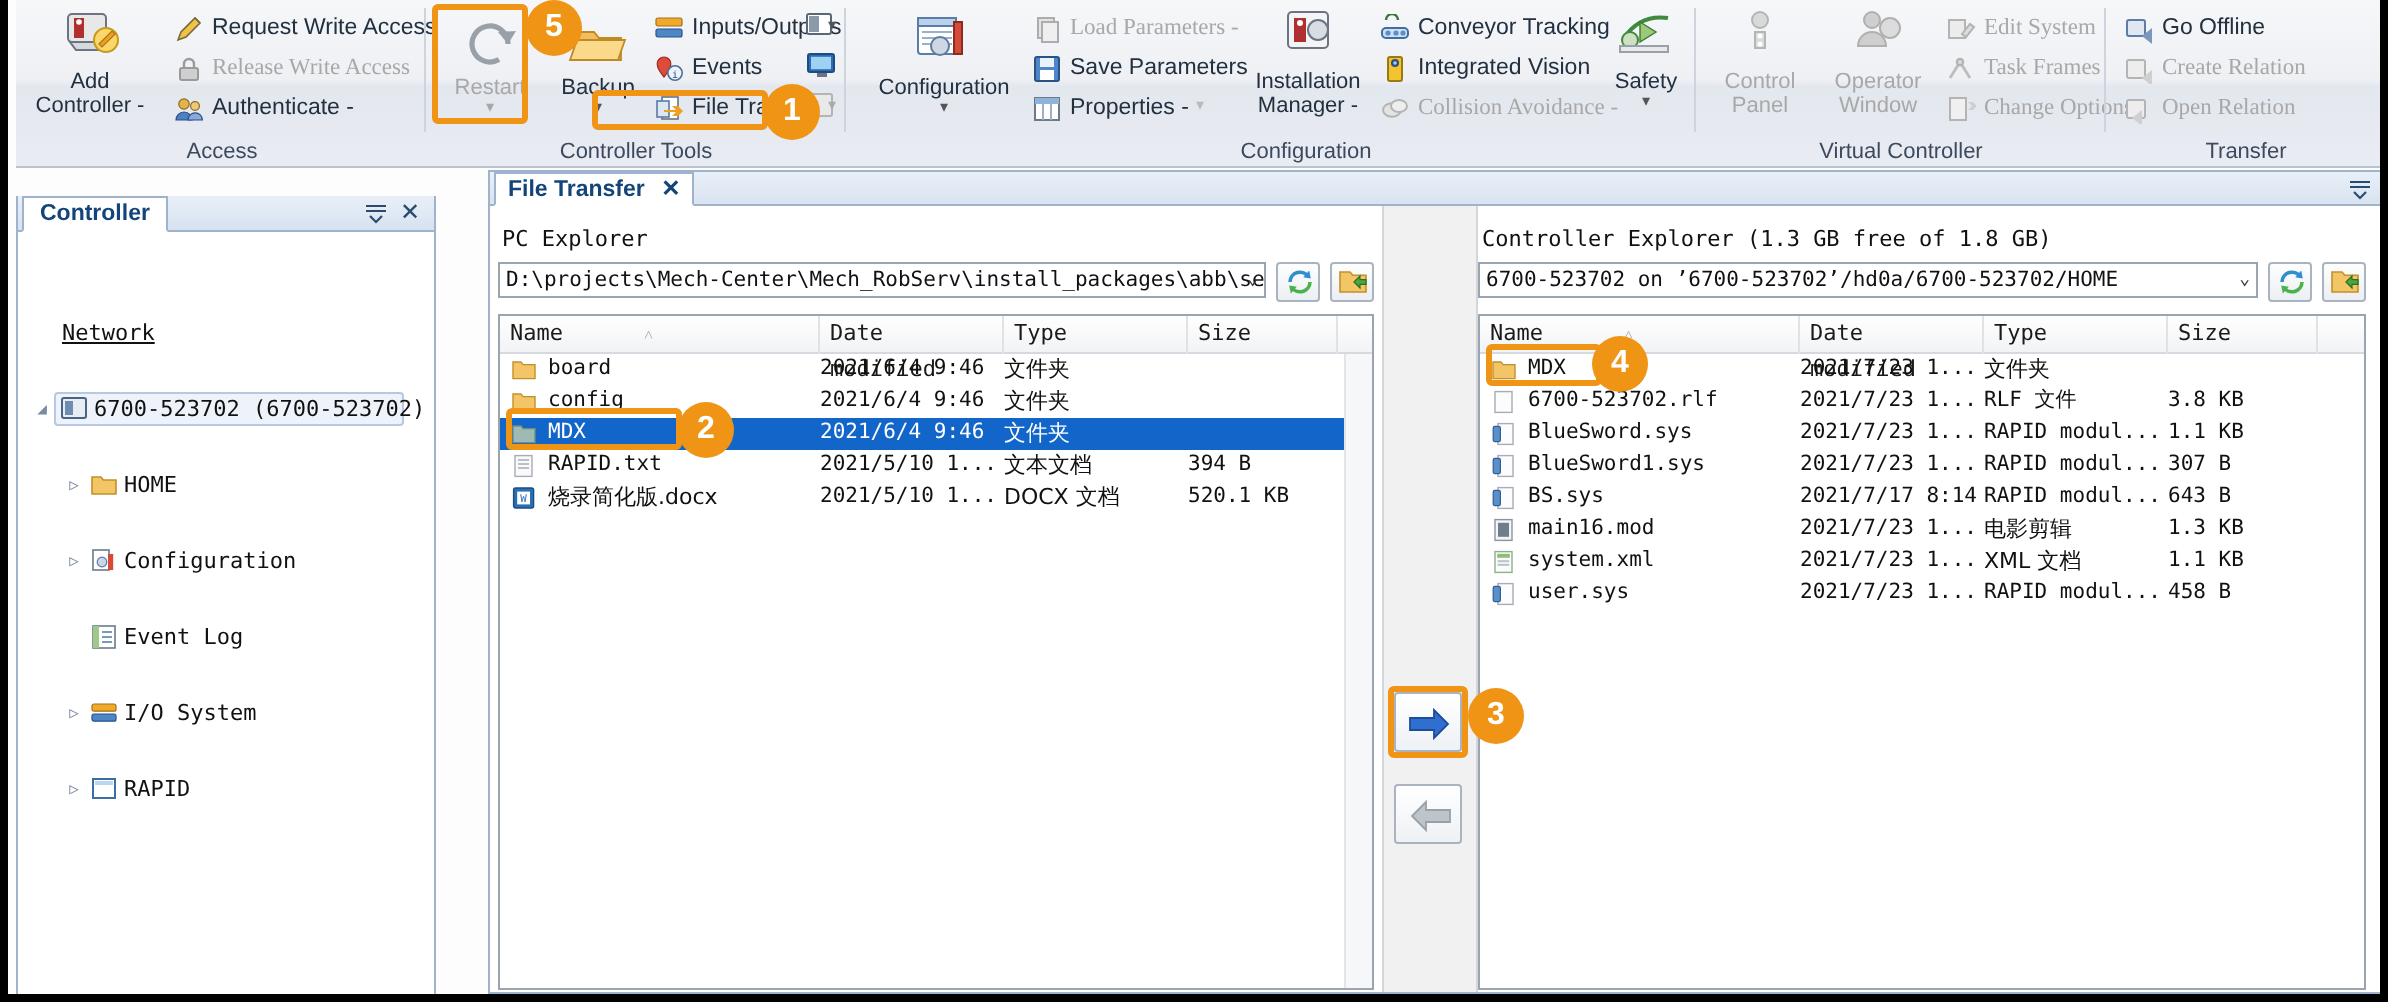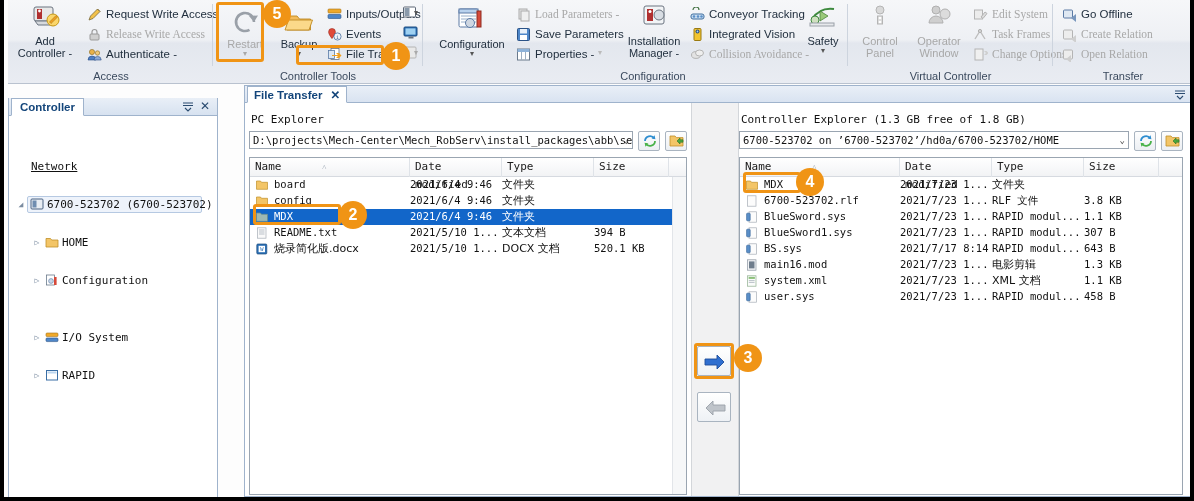--- a/index.html
+++ b/index.html
@@ -529,20 +529,32 @@
         <span class="ticon" style="left:36px;">
           <svg width="14" height="13" viewBox="0 0 14 13">
               <rect x="1.5" y="1" width="8" height="10" fill="#fff" stroke="#6a7a8c" stroke-width="0.8"></rect>
               <rect x="9" y="3" width="2.6" height="8" fill="#d64a3a"></rect>
               <circle cx="6" cy="7" r="2.4" fill="#c8d6e6" stroke="#5c7ba5" stroke-width="0.6"></circle>
             </svg>
         </span>
         <span class="tlabel" style="left:53px;">Configuration</span>
       </div>
 
+      <div class="tnode" style="top:76px;">
+        <span class="ticon" style="left:36px;">
+          <svg width="14" height="13" viewBox="0 0 14 13">
+              <rect x="1.5" y="1" width="11" height="11" fill="#fff" stroke="#6a7a8c" stroke-width="0.8"></rect>
+              <rect x="1.5" y="1" width="3" height="11" fill="#9ec98a"></rect>
+              <line x1="6" y1="4" x2="11" y2="4" stroke="#7b9ab8"></line>
+              <line x1="6" y1="6.5" x2="11" y2="6.5" stroke="#7b9ab8"></line>
+              <line x1="6" y1="9" x2="11" y2="9" stroke="#7b9ab8"></line>
+            </svg>
+        </span>
+        <span class="tlabel" style="left:53px;">Event Log</span>
+      </div>
 
       <div class="tnode" style="top:95px;">
         <span class="exp" style="left:22px;">▷</span>
         <span class="ticon" style="left:36px;">
           <svg width="14" height="13" viewBox="0 0 14 13">
               <rect x="1" y="2" width="12" height="3.6" rx="1" fill="#f0a92a" stroke="#a4721a" stroke-width="0.6"></rect>
               <rect x="1" y="7" width="12" height="3.6" rx="1" fill="#4e86c8" stroke="#2a5287" stroke-width="0.6"></rect>
             </svg>
         </span>
         <span class="tlabel" style="left:53px;">I/O System</span>
@@ -653,21 +665,21 @@
 
           <div class="row" style="top:48px;">
             <span class="fico">
               <svg width="12" height="12" viewBox="0 0 12 12">
                   <rect x="1.5" y="0.8" width="8.5" height="10.4" fill="#fafafa" stroke="#a6adb6" stroke-width="0.7"></rect>
                   <line x1="3" y1="3" x2="8.5" y2="3" stroke="#b9c0c8"></line>
                   <line x1="3" y1="5" x2="8.5" y2="5" stroke="#b9c0c8"></line>
                   <line x1="3" y1="7" x2="8.5" y2="7" stroke="#b9c0c8"></line>
                 </svg>
             </span>
-            <span class="c" style="left:24px;">README.txt</span>
+            <span class="c" style="left:24px;">RAPID.txt</span>
             <span class="c" style="left:160px;">2021/5/10 1...</span>
             <span class="c cjk" style="left:252px;">文本文档</span>
             <span class="c" style="left:344px;">394 B</span>
           </div>
 
           <div class="row" style="top:64px;">
             <span class="fico">
               <svg width="12" height="12" viewBox="0 0 12 12">
                   <rect x="0.8" y="1" width="10" height="10" rx="1" fill="#2a6fb5" stroke="#1d4d80" stroke-width="0.7"></rect>
                   <rect x="2.6" y="2.8" width="6.4" height="6.4" fill="#fff"></rect>

